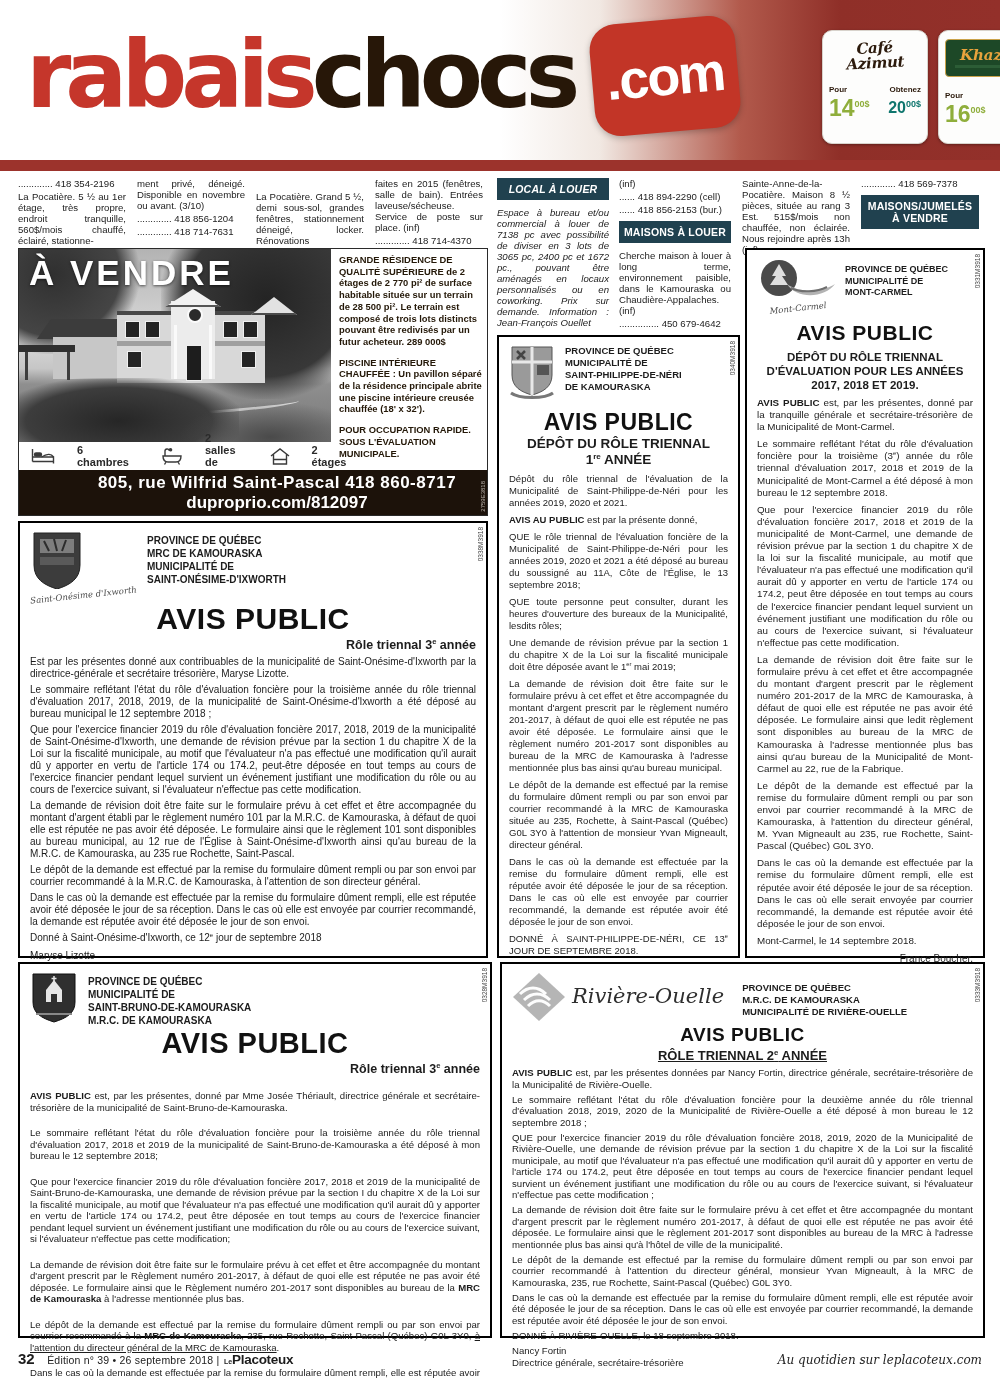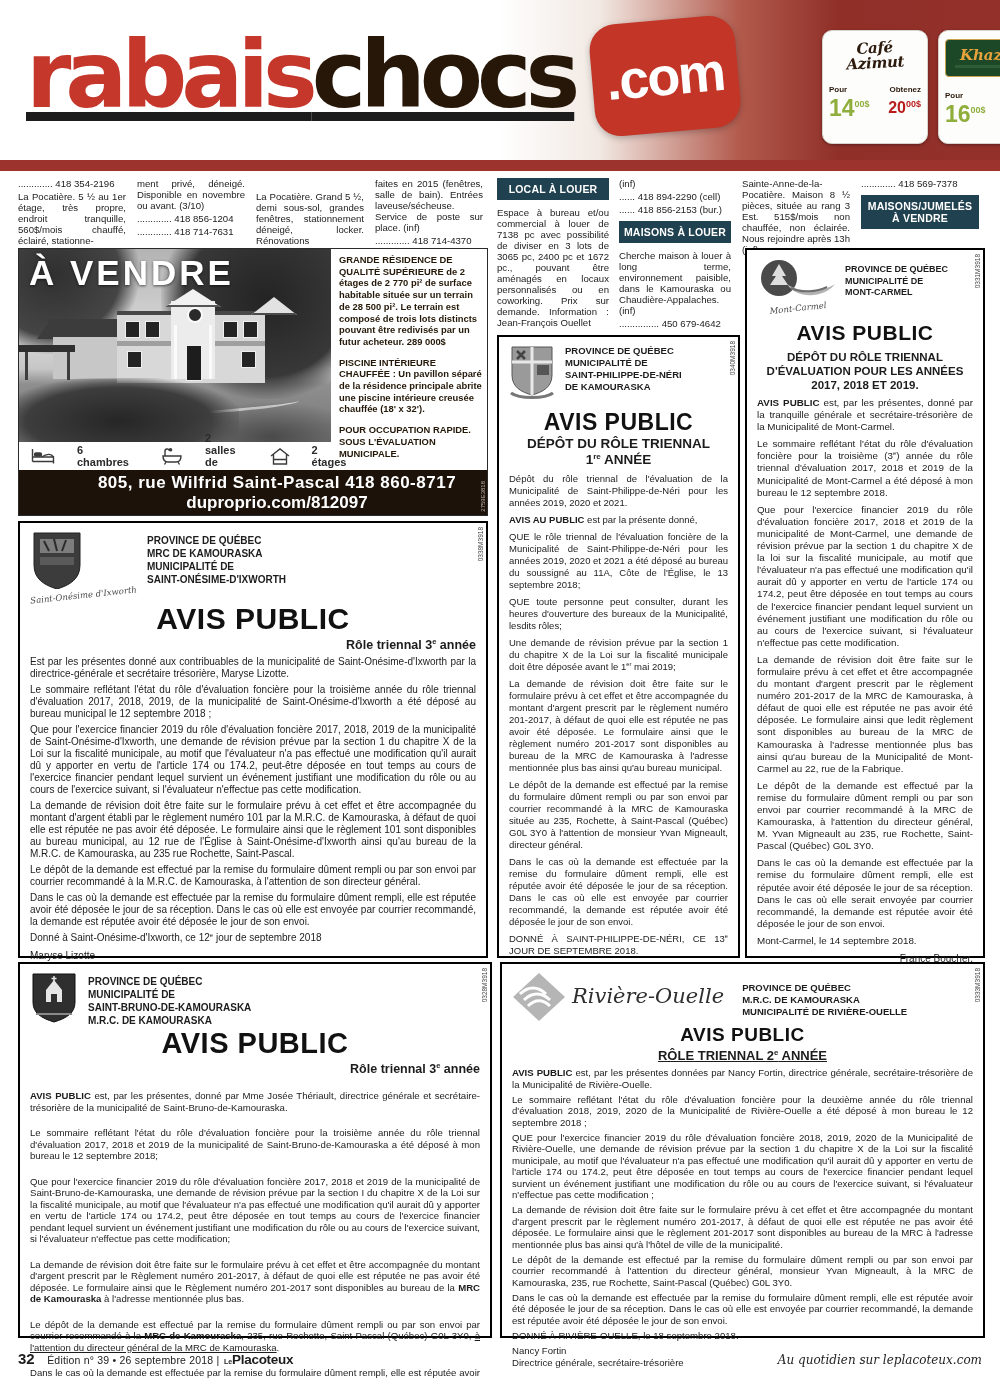--- a/index.html
+++ b/index.html
@@ -6,35 +6,35 @@
   body{width:1000px;height:1381px;position:relative;background:#ffffff;
        font-family:"Liberation Sans",sans-serif;color:#1c1c1c;overflow:hidden;}
   .b{font-weight:bold;}
   .u{text-decoration:underline;}
   .sup{vertical-align:super;font-size:0.6em;line-height:0;}
 
   
   .header{position:absolute;left:0;top:0;width:1000px;height:160px;overflow:hidden;
     background:linear-gradient(90deg,#ffffff 0%,#ffffff 50%,#f1e8e2 60%,#b25a4c 74%,#8f2f28 84%,#93302a 100%);}
   .logo{position:absolute;left:26px;top:22px;font-size:92px;font-weight:bold;
-        letter-spacing:-6px;font-family:"DejaVu Sans",sans-serif;white-space:nowrap;text-decoration:underline;}
+        letter-spacing:-6px;font-family:"DejaVu Sans",sans-serif;white-space:nowrap;}
   .logo .p1{color:#c5362b;}
   .logo .p2{color:#271708;}
   .comtile{position:absolute;left:592px;top:20px;width:146px;height:112px;background:#c23527;
            border-radius:26px;transform:rotate(-5deg);display:flex;align-items:center;justify-content:center;
            box-shadow:0 2px 6px rgba(0,0,0,.25);}
   .comtile span{color:#fff;font-weight:bold;font-size:54px;letter-spacing:-2px;}
   .coupon{position:absolute;top:30px;width:106px;height:114px;background:#fdfdfc;border:1px solid #d8d3cc;
           border-radius:10px;box-shadow:0 1px 3px rgba(0,0,0,.35);padding:6px 6px;box-sizing:border-box;}
   .coupon .brand{font-family:"DejaVu Serif",serif;font-style:italic;font-weight:bold;color:#2c1a0c;
                  font-size:15px;text-align:center;line-height:15px;transform:rotate(-3deg);margin-top:4px;}
   .coupon .row{display:flex;justify-content:space-between;margin-top:14px;}
   .coupon .lab{font-size:8px;font-weight:bold;color:#2c1a0c;}
   .coupon .big{font-size:23px;font-weight:bold;color:#8fae3b;line-height:20px;}
-  .coupon .mid{font-size:16px;font-weight:bold;color:#b91c1c;line-height:20px;}
+  .coupon .mid{font-size:16px;font-weight:bold;color:#0f766e;line-height:20px;}
   .coupon .cents{font-size:9px;vertical-align:super;}
   .kbanner{background:#1d4827;border:1px solid #caa24a;border-radius:4px;height:36px;margin-top:2px;
            display:flex;align-items:center;justify-content:center;flex-direction:column;}
   .kbanner .kb{font-family:"DejaVu Serif",serif;font-style:italic;font-weight:bold;color:#e8a33d;font-size:15px;line-height:15px;}
   .kbanner .kstrip{width:80%;height:3px;background:#2c5d36;margin-top:2px;}
   .redbar{position:absolute;left:0;top:160px;width:1000px;height:11px;background:#9c332c;}
 
   
   .clcol{position:absolute;width:108px;font-size:9.6px;line-height:11px;color:#222;}
   .clcol p{margin:0 0 2px 0;text-align:justify;}
@@ -184,21 +184,21 @@
   <p class="ph">............. 418 856-1204</p>
   <p class="ph">............. 418 714-7631</p>
 </div>
 <div class="clcol" style="left:256px;top:191px;">
   <p>La Pocatière. Grand 5 ½, demi sous-sol, grandes fenêtres, stationnement déneigé, locker. Rénovations</p>
 </div>
 <div class="clcol" style="left:375px;top:178px;">
   <p>faites en 2015 (fenêtres, salle de bain). Entrées laveuse/sécheuse. Service de poste sur place. (inf)</p>
   <p class="ph">............. 418 714-4370</p>
 </div>
-<div class="clcol" style="left:497px;top:178px;width:112px;">
+<div class="clcol" style="left:497px;top:178px;width:112px;font-style:italic;">
   <div class="cl-header">LOCAL À LOUER</div>
   <p>Espace à bureau et/ou commercial à louer de 7138 pc avec possibilité de diviser en 3 lots de 3065 pc, 2400 pc et 1672 pc., pouvant être aménagés en locaux personnalisés ou en coworking. Prix sur demande. Information : Jean-François Ouellet</p>
 </div>
 <div class="clcol" style="left:619px;top:178px;width:112px;">
   <p class="ph">(inf)</p>
   <p class="ph">...... 418 894-2290 (cell)</p>
   <p class="ph">...... 418 856-2153 (bur.)</p>
   <div class="cl-header" style="margin-top:6px;">MAISONS À LOUER</div>
   <p>Cherche maison à louer à long terme, environnement paisible, dans le Kamouraska ou Chaudière-Appalaches. (inf)</p>
   <p class="ph">............... 450 679-4642</p>

